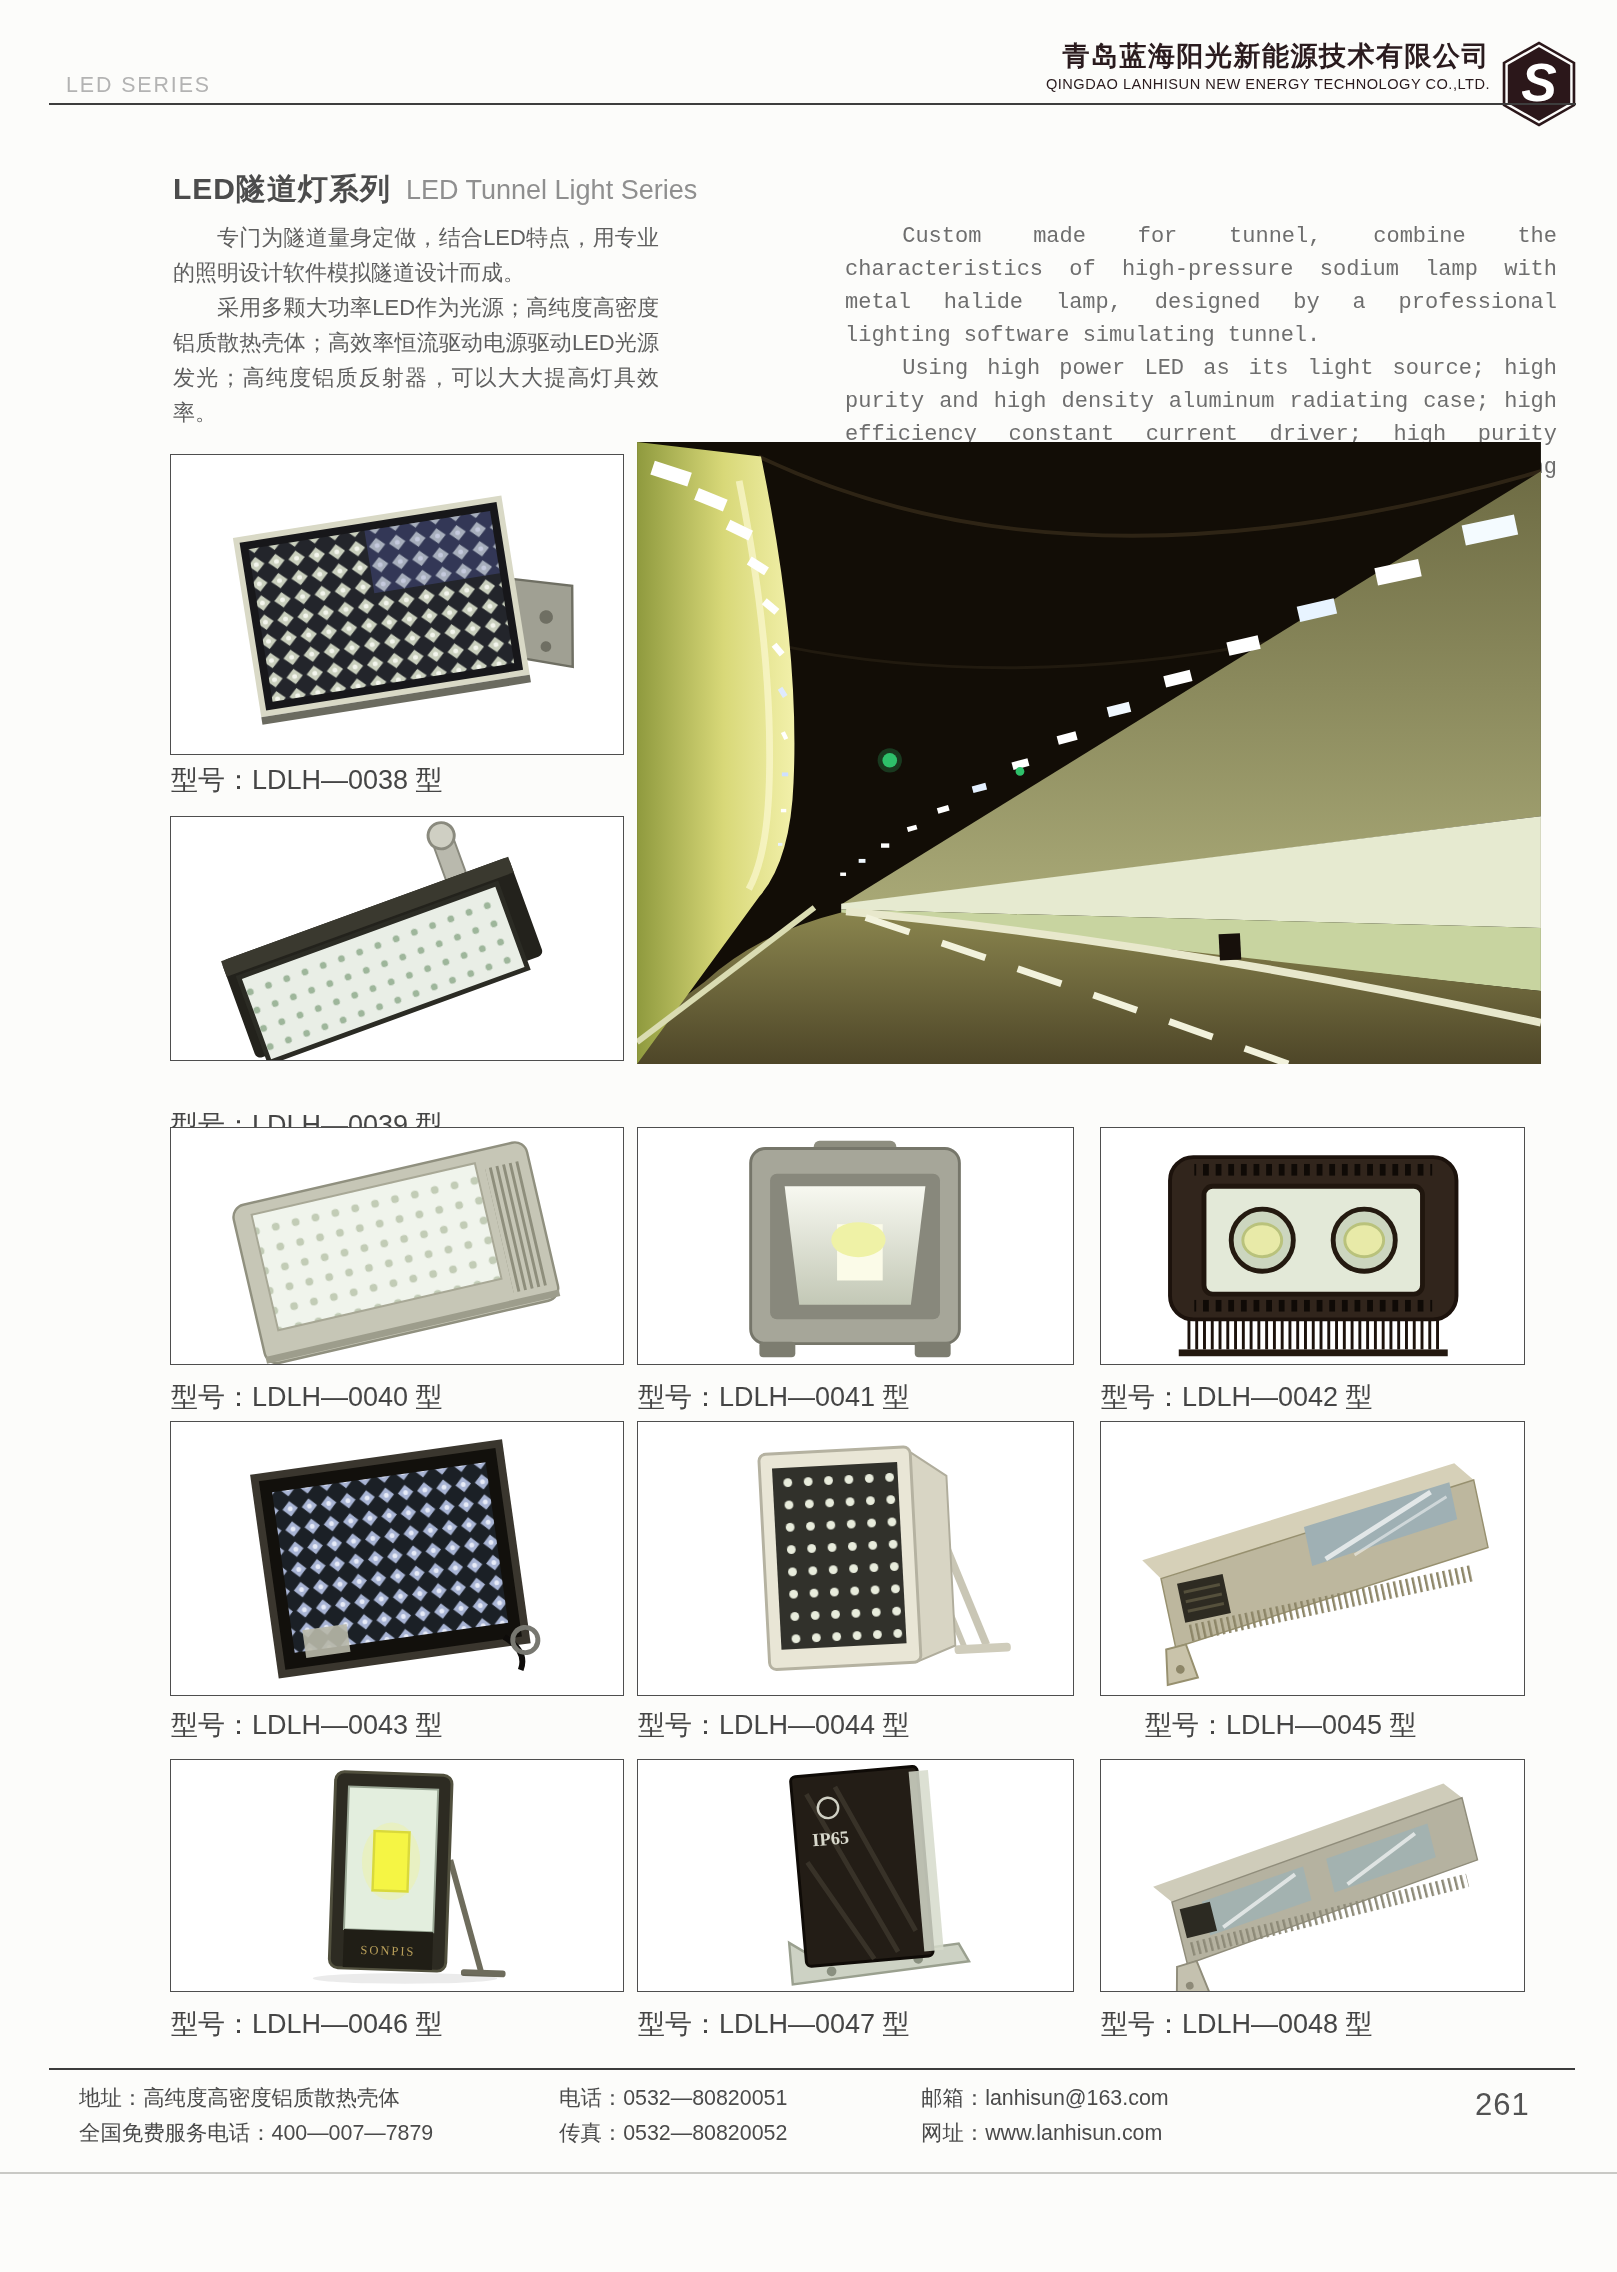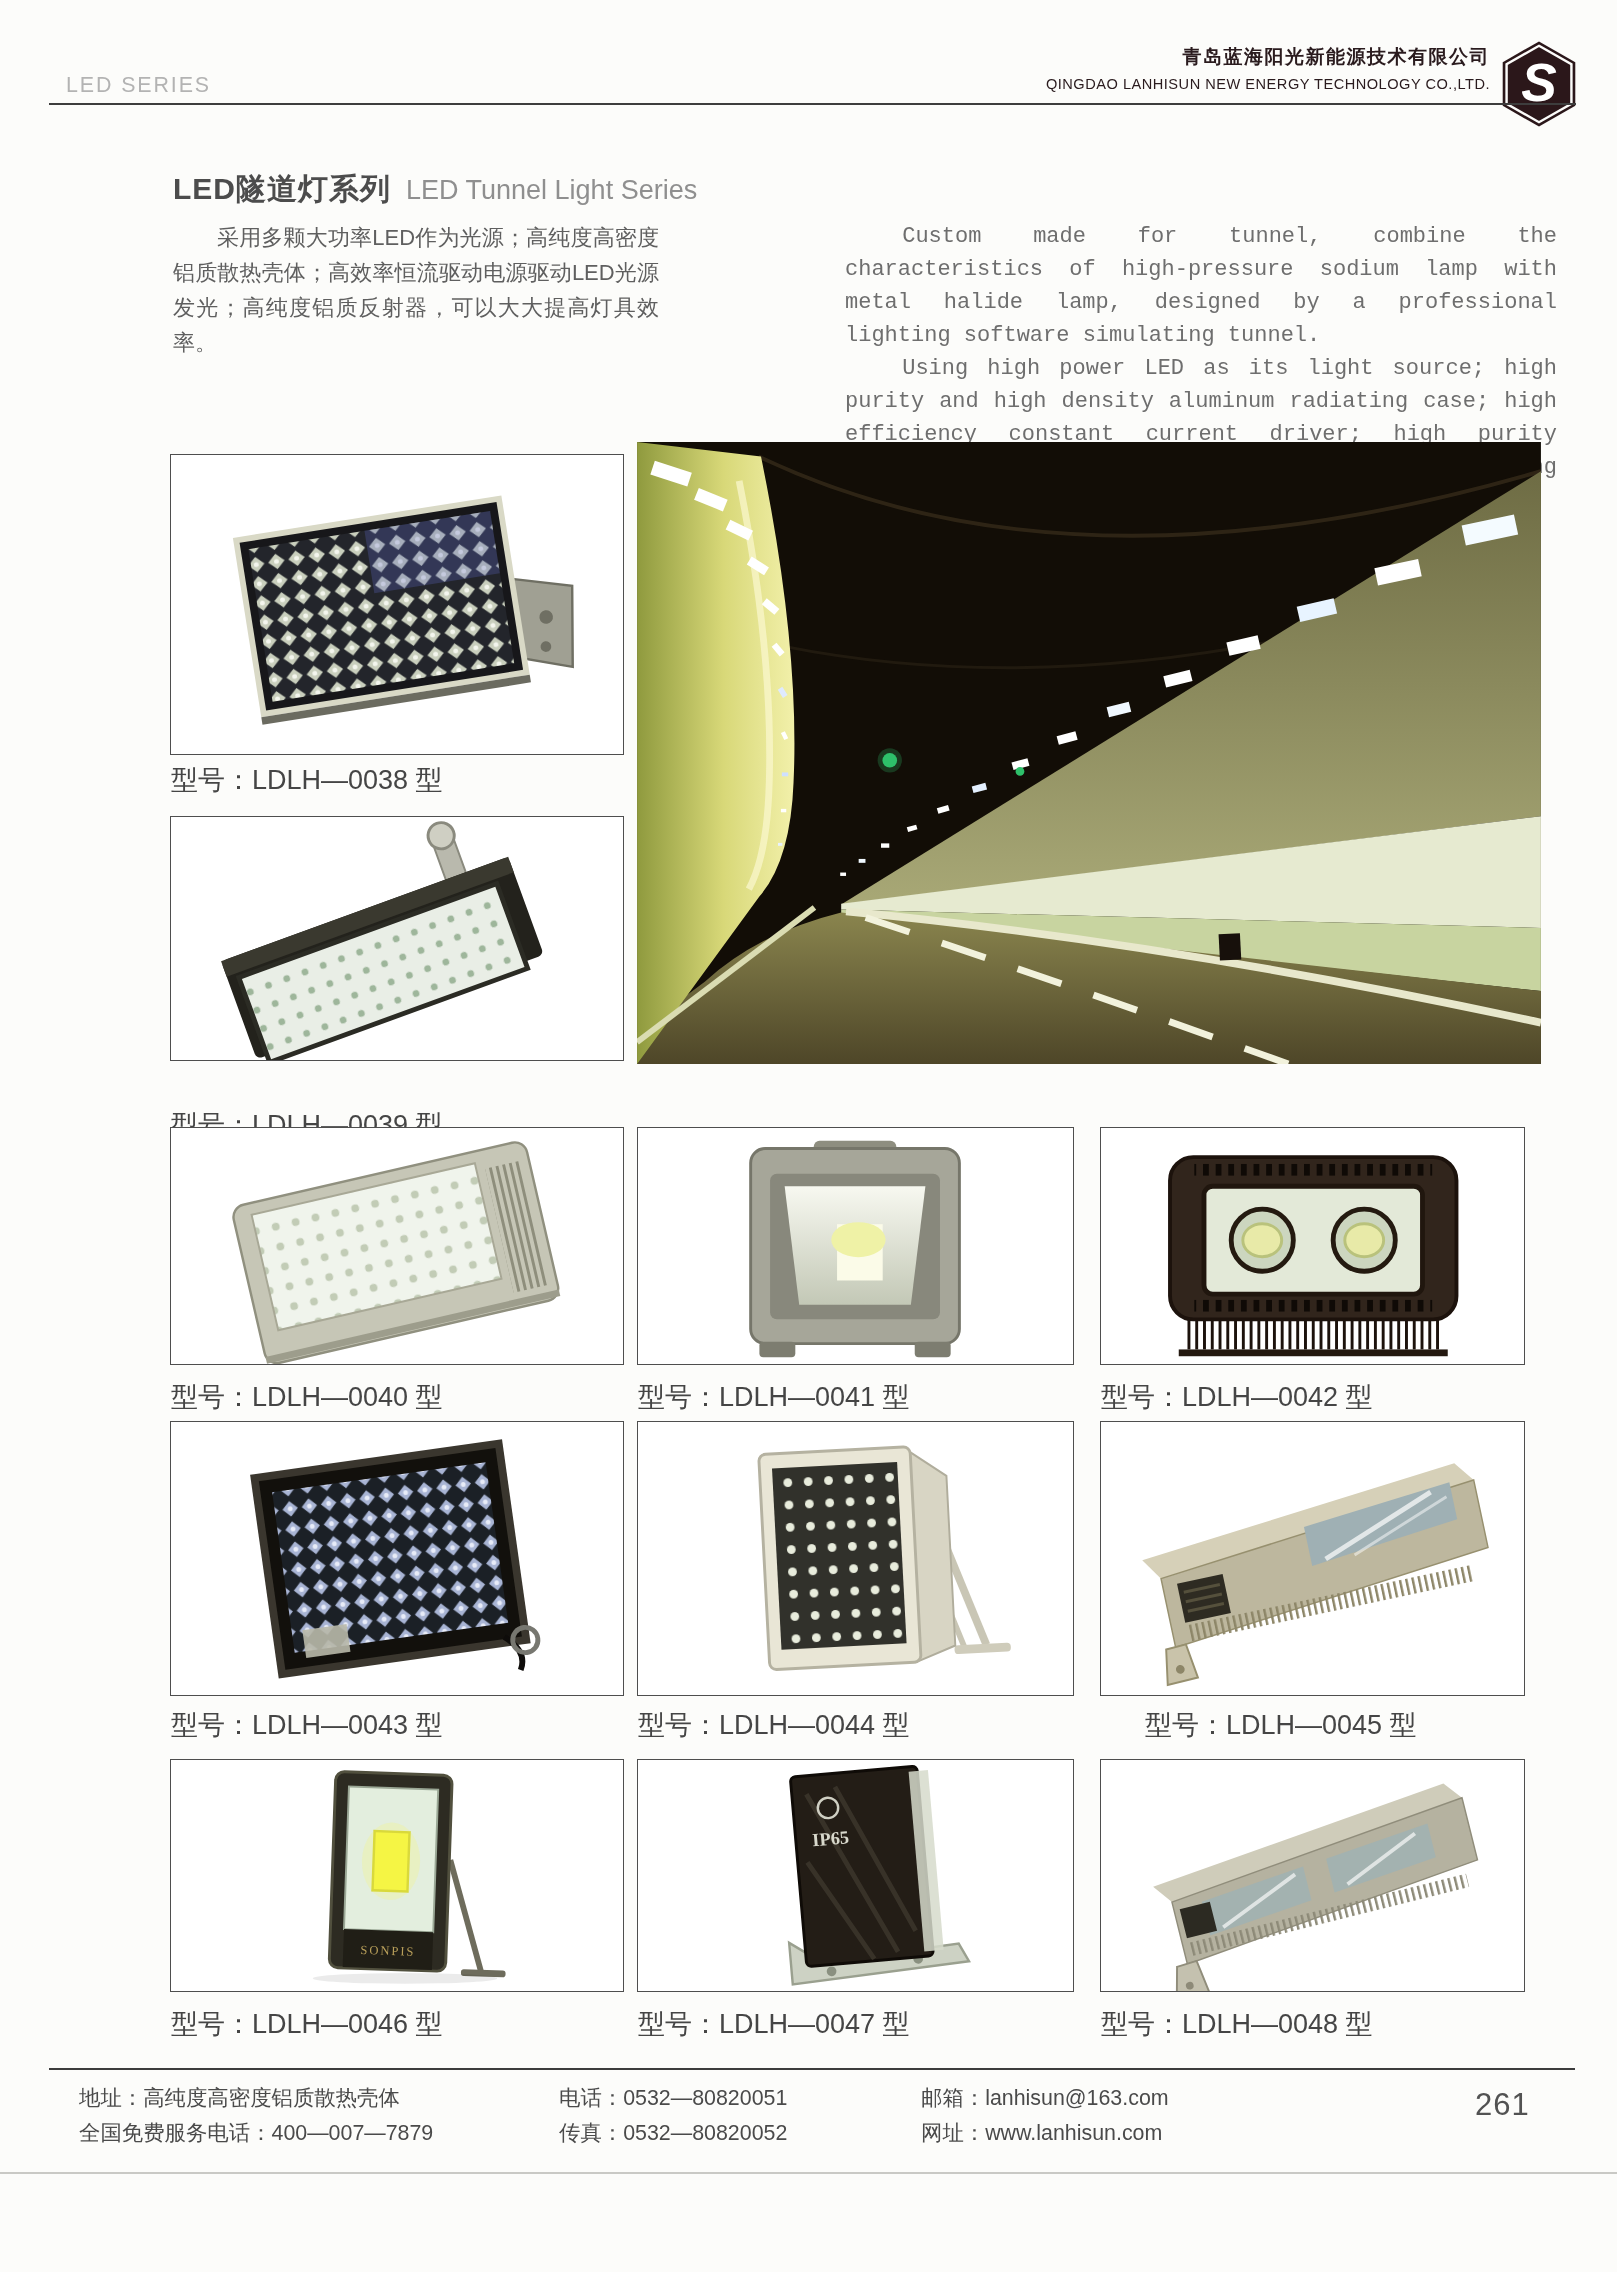--- a/index.html
+++ b/index.html
@@ -3,21 +3,21 @@
 <meta charset="utf-8">
 <style>
   html,body{margin:0;padding:0;background:#e8e8e8;}
   #page{position:relative;width:1617px;height:2273px;background:#fcfcfa;overflow:hidden;
         font-family:"Liberation Sans",sans-serif;color:#4a4a4a;}
   .abs{position:absolute;}
 
   
   .series-label{left:66px;top:73px;font-size:21.4px;color:#b3b3b3;letter-spacing:1.9px;}
   .company{right:127px;top:41px;text-align:right;color:#2a1b1e;}
-  .company-cn{font-size:19px;font-weight:bold;letter-spacing:1.5px;line-height:31px;}
+  .company-cn{font-size:27px;font-weight:bold;letter-spacing:1.5px;line-height:31px;}
   .company-en{font-size:14.6px;letter-spacing:0.5px;margin-top:3.9px;}
   .logo{left:1496px;top:39px;width:86px;height:90px;}
   .rule{left:49px;top:103px;width:1527px;height:1.9px;background:#3d3d3d;}
 
   
   .title-row{left:173px;top:169px;white-space:nowrap;}
   .title-cn{font-size:30px;font-weight:bold;color:#4c4c4c;letter-spacing:1px;}
   .title-en{font-size:27px;color:#8f8f8f;margin-left:15px;}
   .para{font-size:22px;line-height:35px;text-align:justify;}
   .para-cn{left:173px;top:220px;width:486px;color:#5f5f5f;}
@@ -55,20 +55,21 @@
       <polygon points="88,14 155,52 155,134 88,172 21,134 21,52" fill="none" stroke="#fcfcfa" stroke-width="5"></polygon>
       <text x="88" y="128" font-size="110" font-weight="bold" font-style="italic" text-anchor="middle" fill="#ffffff" font-family="Liberation Sans, sans-serif">S</text>
     </svg>
   </div>
   <div class="abs rule"></div>
 
   <div class="abs title-row">
     <span class="title-cn">LED隧道灯系列</span><span class="title-en">LED Tunnel Light Series</span>
   </div>
   <div class="abs para para-cn">
+    <p>专门为隧道量身定做，结合LED特点，用专业的照明设计软件模拟隧道设计而成。</p>
     <p>采用多颗大功率LED作为光源；高纯度高密度铝质散热壳体；高效率恒流驱动电源驱动LED光源发光；高纯度铝质反射器，可以大大提高灯具效率。</p>
   </div>
   <div class="abs para para-en">
     <p>Custom made for tunnel, combine the characteristics of high-pressure sodium lamp with metal halide lamp, designed by a professional lighting software simulating tunnel.</p>
     <p>Using high power LED as its light source; high purity and high density aluminum radiating case; high efficiency constant current driver; high purity aluminum reflector, greatly improving the lighting efficiency.</p>
   </div>
 
   <div class="photo">
     <svg viewBox="0 0 1860 1280" width="904" height="622">
       <defs>

